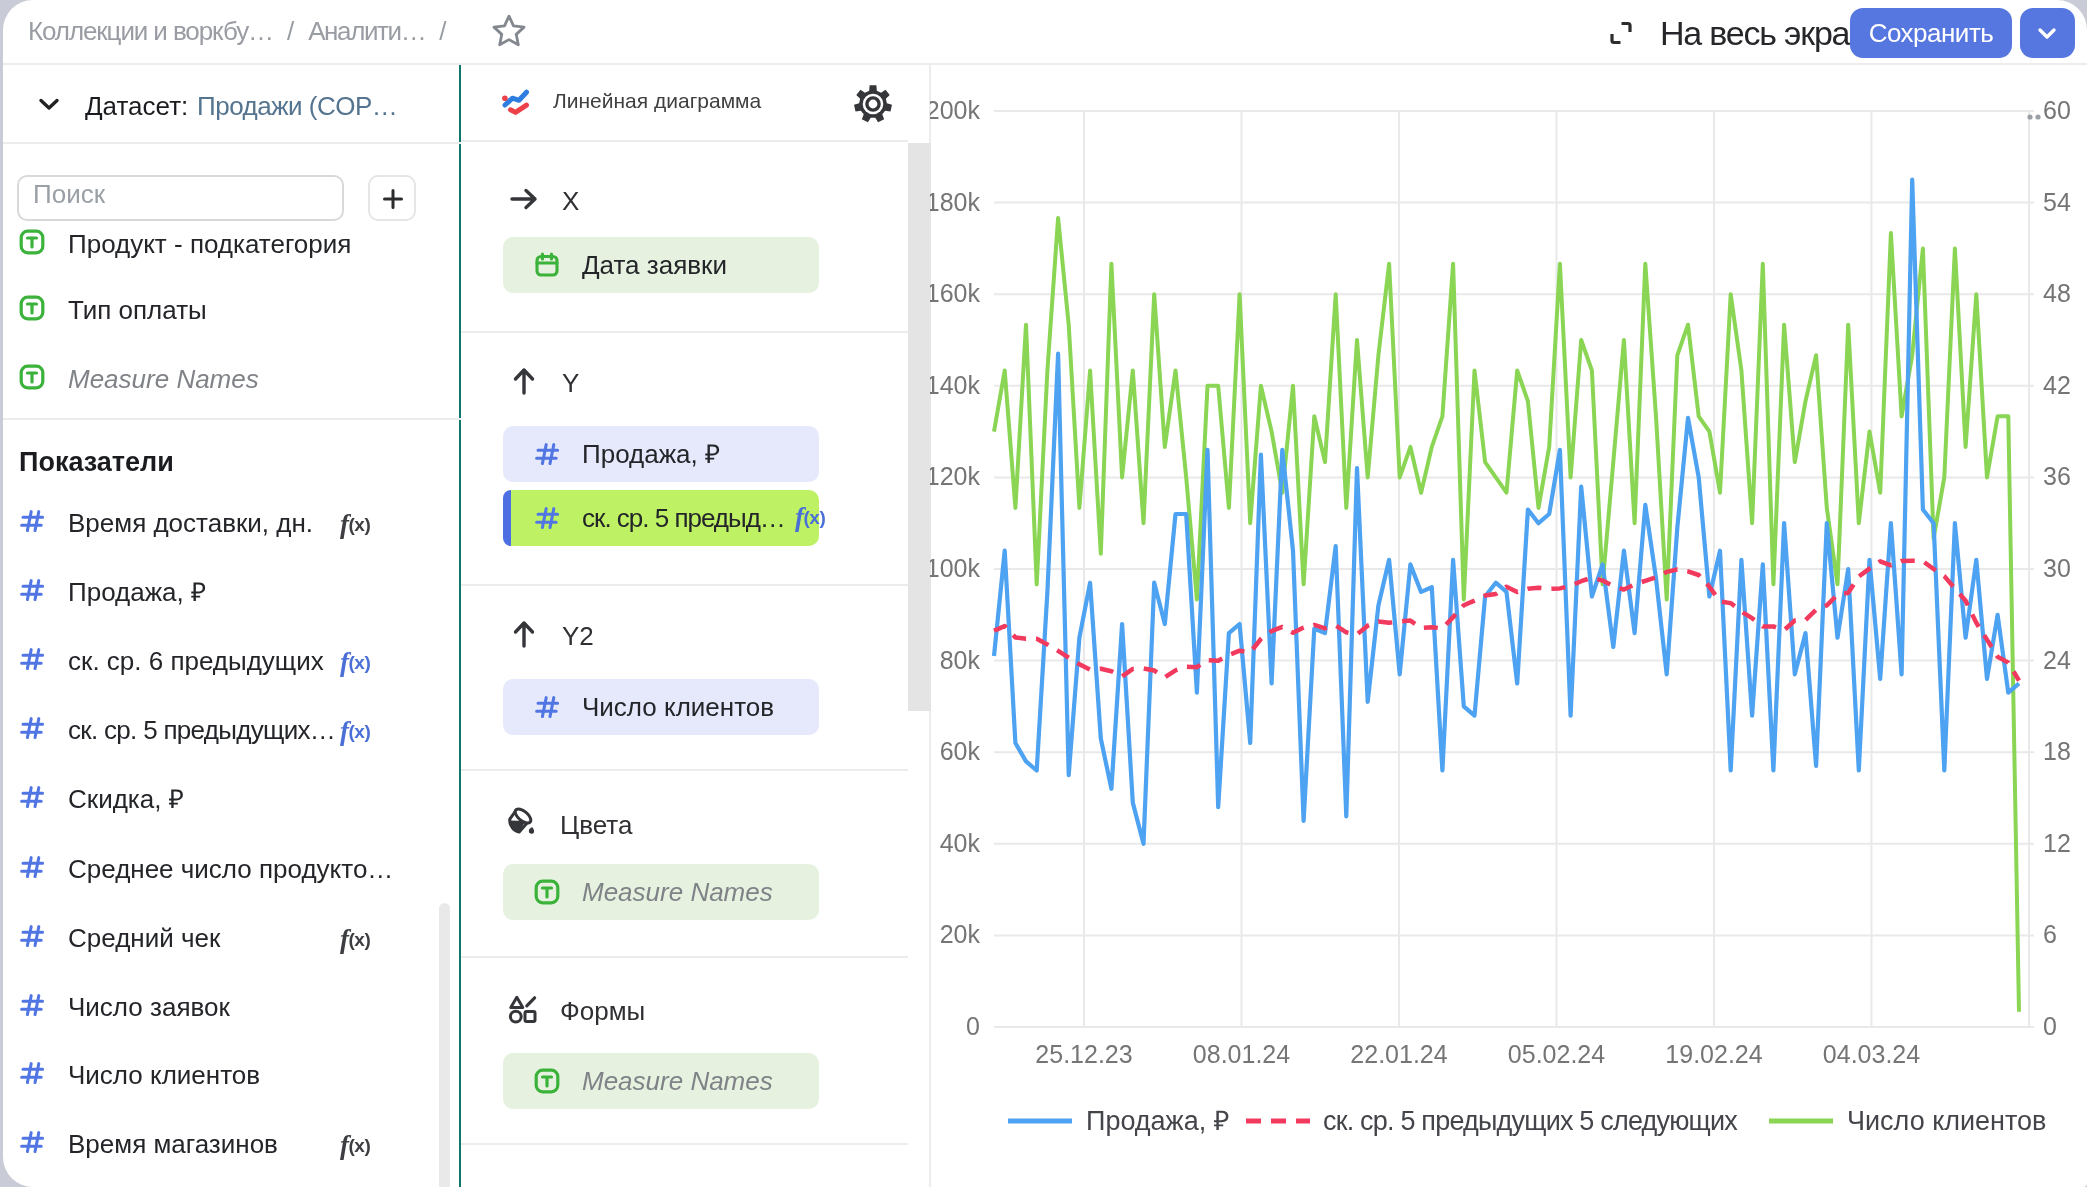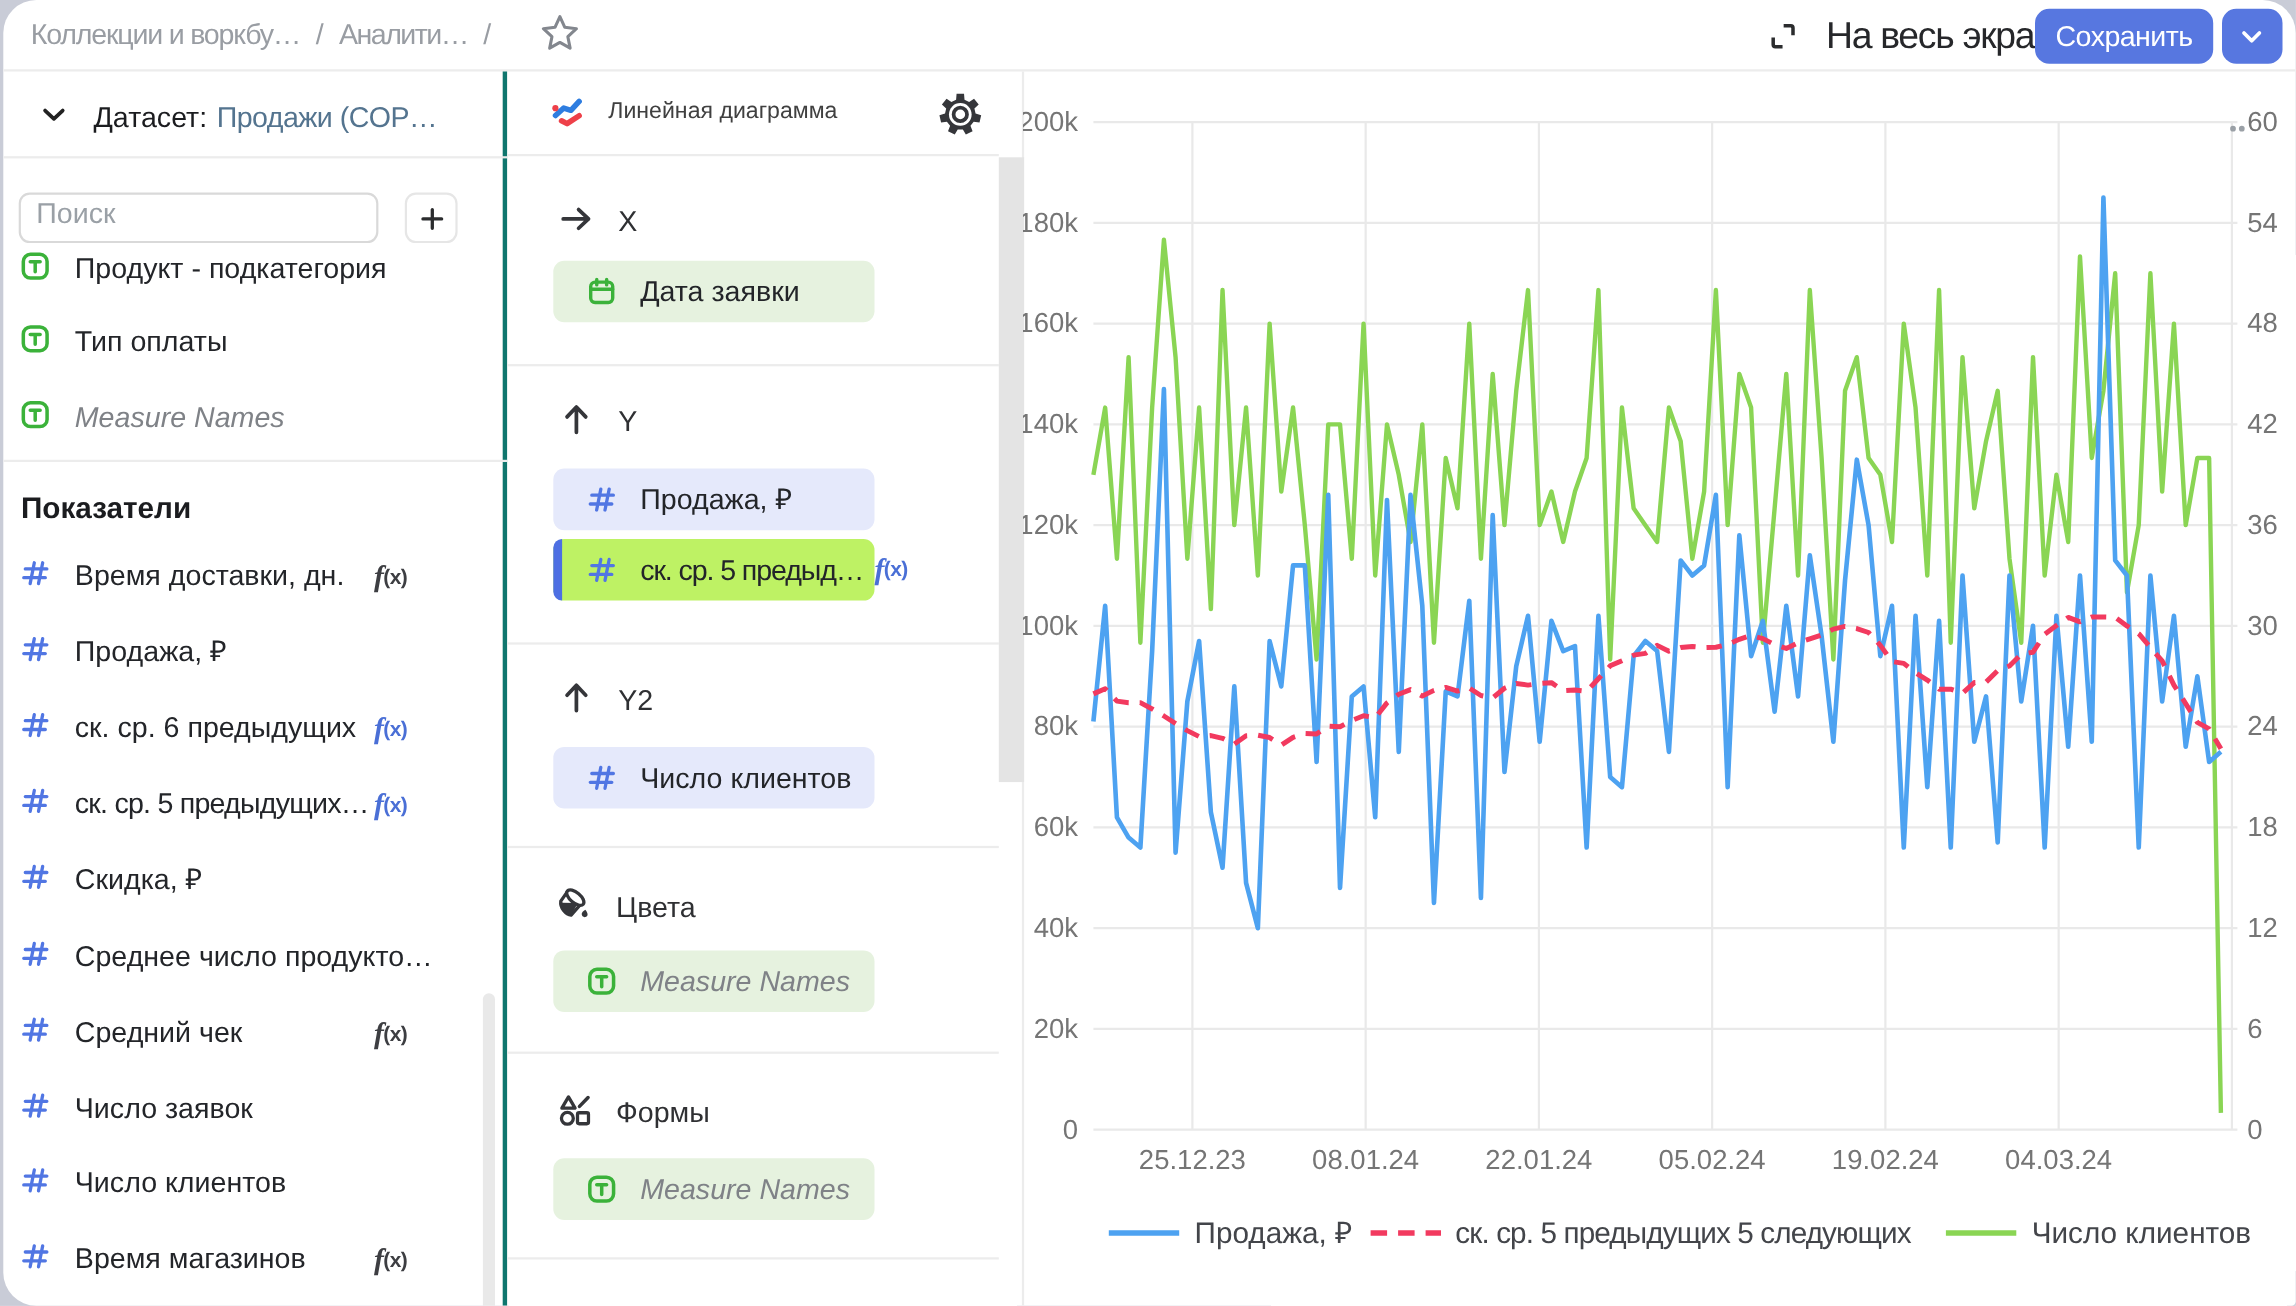--- a/index.html
+++ b/index.html
@@ -1,32 +1,32 @@
 <!DOCTYPE html>
 <html><head><meta charset="utf-8"><style>
 * { margin:0; padding:0; box-sizing:border-box; }
 html,body { width:2087px; height:1187px; background:#c9ccd7; overflow:hidden;
   font-family:"Liberation Sans",sans-serif; }
 #page { position:absolute; left:3px; top:0; right:0; bottom:0; background:#fff;
   border-radius:30px 30px 4px 30px; overflow:hidden; }
 #topbar { position:absolute; left:0; top:0; width:100%; height:65px; border-bottom:2px solid #ececec; }
 .crumb { position:absolute; top:19px; font-size:34px; line-height:28px; }
-#leftp { position:absolute; left:0; top:65px; width:458px; bottom:0; border-right:4px solid #0f766e; }
+#leftp { position:absolute; left:0; top:65px; width:458px; bottom:0; border-right:2px solid #0f766e; }
 #midp { position:absolute; left:458px; top:65px; width:470px; bottom:0; border-right:2px solid #ececec; }
 .frow { position:absolute; left:16px; width:420px; height:34px; }
 .fic { position:absolute; left:0; top:4px; }
 .flab { position:absolute; left:49px; top:4px; font-size:26px; line-height:30px; white-space:nowrap; }
 .fx { position:absolute; left:321px; top:5px; font-size:19px; line-height:30px; font-weight:700; letter-spacing:-0.5px; }
 .fx i { font-family:"Liberation Serif",serif; font-size:27px; font-weight:600; margin-right:0px; vertical-align:-2px; }
 .mdiv { position:absolute; left:0; top:0; width:447px; height:2px; background:#ececec; }
 .mhead { position:absolute; left:0; top:0; width:447px; height:77px; border-bottom:2px solid #ececec; }
 .mtitle { position:absolute; left:92px; top:24px; font-size:21px; color:#404040; }
 .sic { position:absolute; }
 .slab { position:absolute; font-size:26px; color:#2f3033; line-height:30px; }
-.pfield { position:absolute; left:42px; width:292px; height:56px; border-radius:10px; }
+.pfield { position:absolute; left:42px; width:316px; height:56px; border-radius:10px; }
 .pfi { position:absolute; left:31px; top:15px; }
 .pft { position:absolute; left:79px; top:13px; font-size:26px; line-height:30px; white-space:nowrap; }
 .acc { position:absolute; left:0; top:0; width:8px; height:56px; background:#4d6fe3; border-radius:8px 0 0 8px; }
 .pfx { position:absolute; left:292px; top:12px; }
 .pfx .fx { position:static; }
 #chartwrap { position:absolute; left:927px; top:65px; width:1160px; height:1122px; }
 .thumb { position:absolute; background:#e4e4e4; }
 </style></head>
 <body>
 <div id="page">

